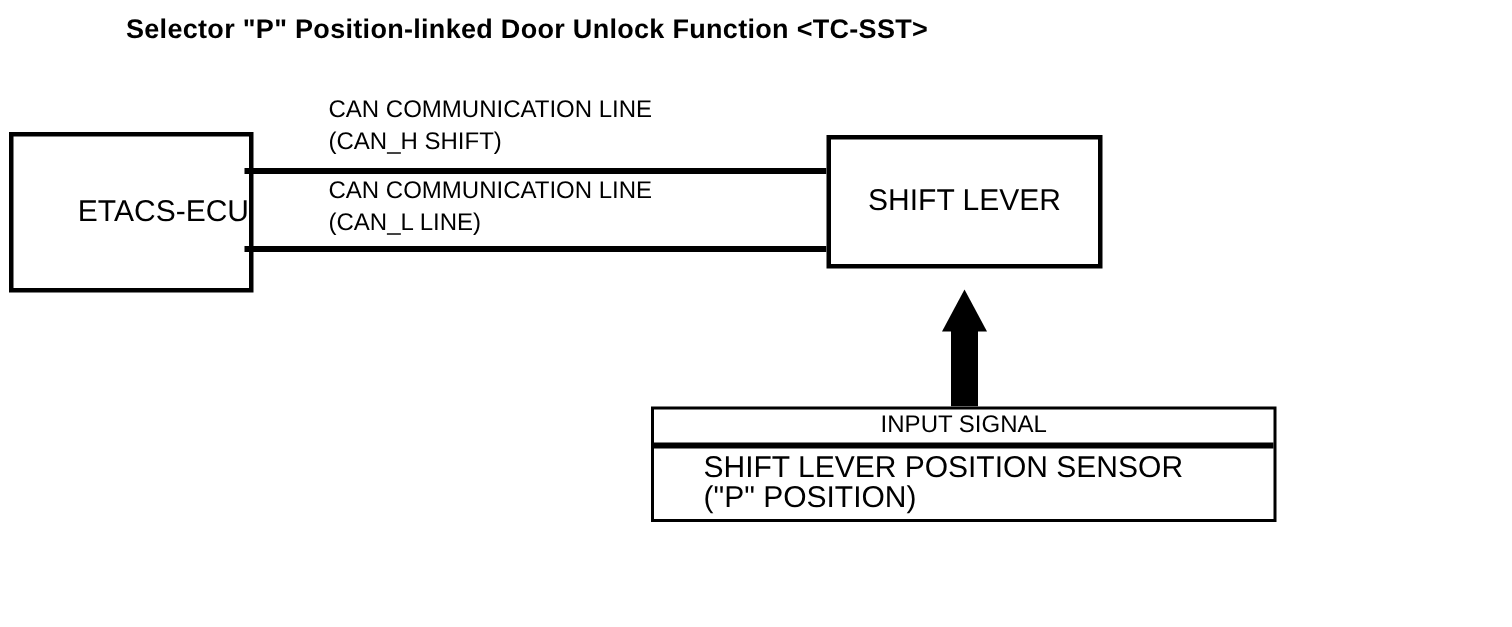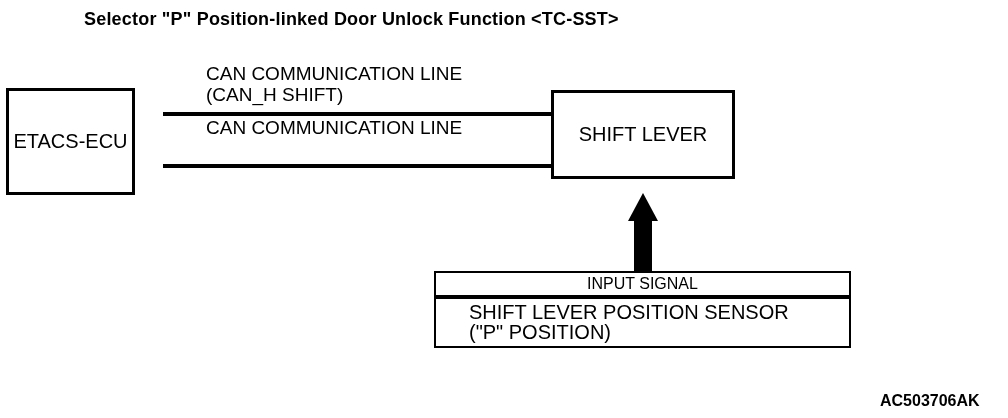--- a/index.html
+++ b/index.html
@@ -32,42 +32,43 @@
     box-sizing: border-box;
     display: flex;
     align-items: center;
     justify-content: center;
     font-size: 20px;
     white-space: nowrap;
   }
   .etacs-box {
     left: 6px;
     top: 88px;
-    width: 129px;
+    width: 163px;
     height: 107px;
+    justify-content: flex-end;
   }
   .shift-box {
     left: 551px;
     top: 90px;
     width: 184px;
     height: 89px;
   }
   .wire {
     position: absolute;
     left: 163px;
     width: 388px;
     height: 4px;
     background: var(--fg, #000000);
   }
   .can-h-wire { top: 112px; }
   .can-l-wire { top: 164px; }
   .wire-label {
     position: absolute;
-    left: 206px;
-    font-size: 19px;
+    left: 219px;
+    font-size: 16px;
     line-height: 21px;
     white-space: nowrap;
   }
   .can-h-label { top: 63px; }
   .can-l-label { top: 117px; }
   .arrow-head {
     position: absolute;
     left: 628px;
     top: 193px;
     width: 0;
@@ -131,32 +132,32 @@
 
   <div class="wire can-l-wire"></div>
 
   <div class="wire-label can-h-label">
     <div>CAN COMMUNICATION LINE</div>
     <div>(CAN_H SHIFT)</div>
   </div>
 
   <div class="wire-label can-l-label">
     <div>CAN COMMUNICATION LINE</div>
+    <div>(CAN_L LINE)</div>
   </div>
 
   <div class="node-box shift-box">
     <span>SHIFT LEVER</span>
   </div>
 
   <div class="arrow-head"></div>
   <div class="arrow-shaft"></div>
 
   <div class="input-box">
     <div class="input-header">INPUT SIGNAL</div>
     <div class="input-body">
       <div>SHIFT LEVER POSITION SENSOR</div>
       <div>("P" POSITION)</div>
     </div>
   </div>
 
-  <div class="figure-code">AC503706AK</div>
 
 </div>
 
 </body></html>

